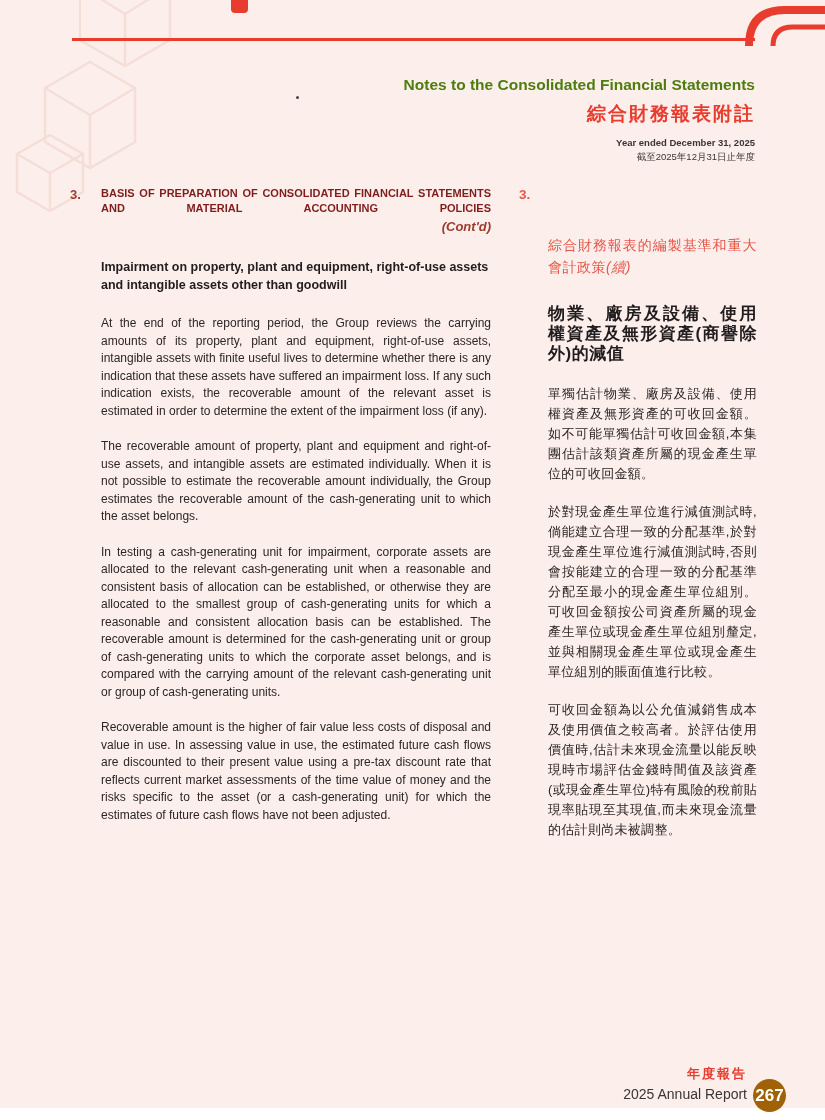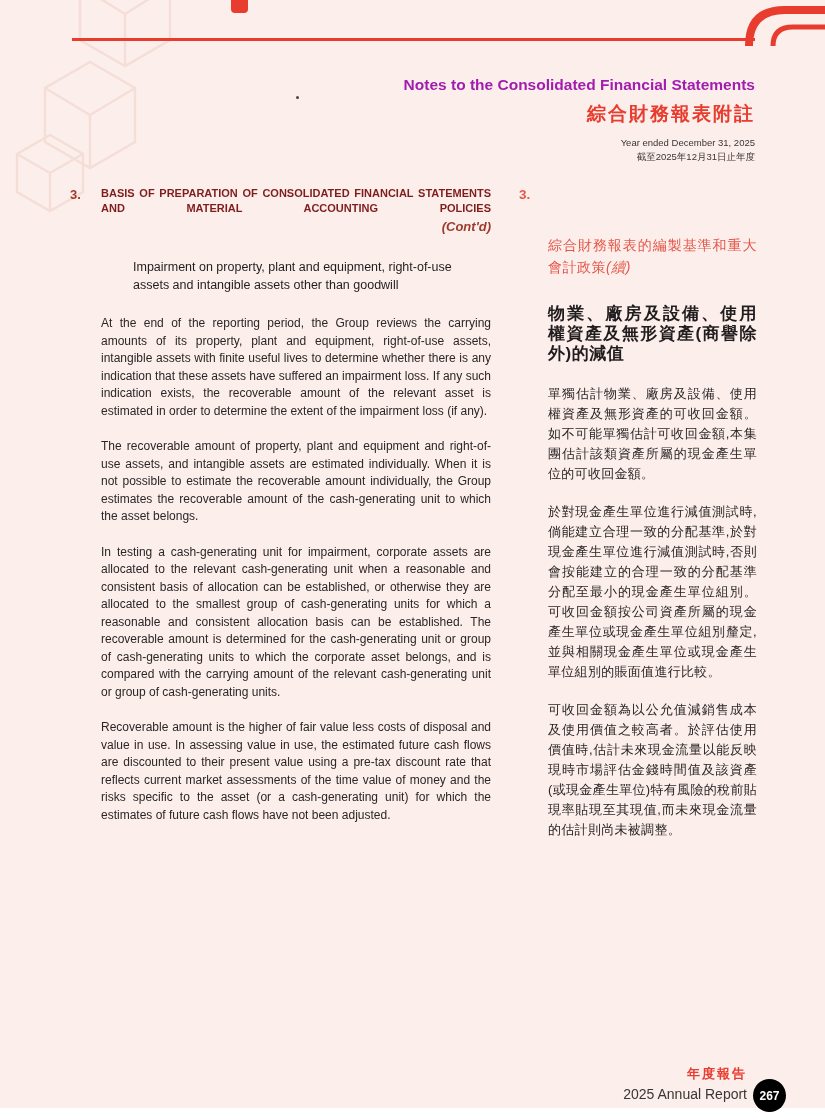--- a/index.html
+++ b/index.html
@@ -32,49 +32,49 @@
 
   
   .top-rule {
     position:absolute; left:72px; top:38px;
     width:683px; height:3px; background:#e73c2e;
   }
   .page-header {
     position:absolute; right:70px; top:76px;
     text-align:right;
   }
-  .title-en { color:#a21caf; font-weight:bold; font-size:15.5px; }
+  .title-en { color:#4d7c0f; font-weight:bold; font-size:15.5px; }
   .title-zh {
     color:#e73c2e; font-weight:bold; font-size:19px;
     letter-spacing:2px; margin-top:7px;
   }
   .period { font-size:9.5px; color:#3a3436; line-height:14px; }
-  .period-en { margin-top:9px; }
+  .period-en { margin-top:9px;font-weight:bold; }
 
   
   .col { position:absolute; top:186px; display:flex; align-items:flex-start; }
   .col-en { left:70px;  width:421px; }
   .col-zh { left:519px; width:238px; }
 
   .sec-num { flex:0 0 auto; font-weight:bold; }
   .en-num { width:31px; font-size:13px;   color:#9d3b2c; padding-top:1px; }
   .zh-num { width:29px; font-size:13.5px; color:#e4574a; padding-top:1px; }
   .sec-content { flex:1 1 auto; min-width:0; }
 
   .sec-heading-en {
     font-size:11px; font-weight:bold; color:#7f1d1d;
     line-height:15px; text-align:justify; text-align-last:justify;
   }
   .contd-en {
     font-size:13px; font-weight:bold; font-style:italic; color:#9d3b2c;
     margin-top:3px; margin-bottom:25px;text-align:right;
   }
   .subheading-en {
-    font-size:12.5px; font-weight:normal; color:#211d1e;
-    line-height:17.5px; margin-bottom:21px;margin-left:32px;
+    font-size:12.5px; font-weight:bold; color:#211d1e;
+    line-height:17.5px; margin-bottom:21px;
   }
   .para-en {
     font-size:12px; line-height:17.5px; text-align:justify;
     color:#2b2627; margin-bottom:18px;
   }
 
   .sec-heading-zh {
     font-size:14px; font-weight:normal; color:#e4574a;
     line-height:22px; letter-spacing:0.5px; text-align:justify;
     margin-bottom:26px;
@@ -95,22 +95,22 @@
   .footer-text {
     position:absolute; right:78px; bottom:18px; text-align:right;
   }
   .footer-zh {
     color:#e73c2e; font-weight:bold; font-size:13px; letter-spacing:2px;
   }
   .footer-en { color:#3a3436; font-size:14px; margin-top:3px; }
   .page-circle {
     position:absolute; right:39px; bottom:8px;
     width:33px; height:33px; border-radius:50%;
-    background:#000000; color:#ffffff;
-    font-weight:bold; font-size:12px;
+    background:#a16207; color:#ffffff;
+    font-weight:bold; font-size:17px;
     display:flex; align-items:center; justify-content:center;
     z-index:3;
   }
   .bottom-band {
     position:absolute; left:0; bottom:0;
     width:100%; height:12px; background:#ffffff; z-index:2;
   }
 </style>
 </head>
 <body>

